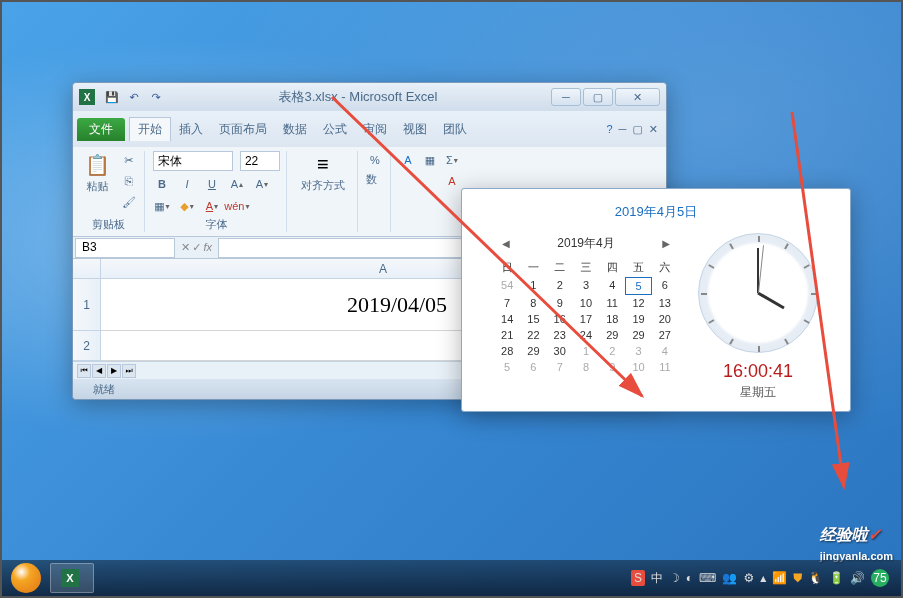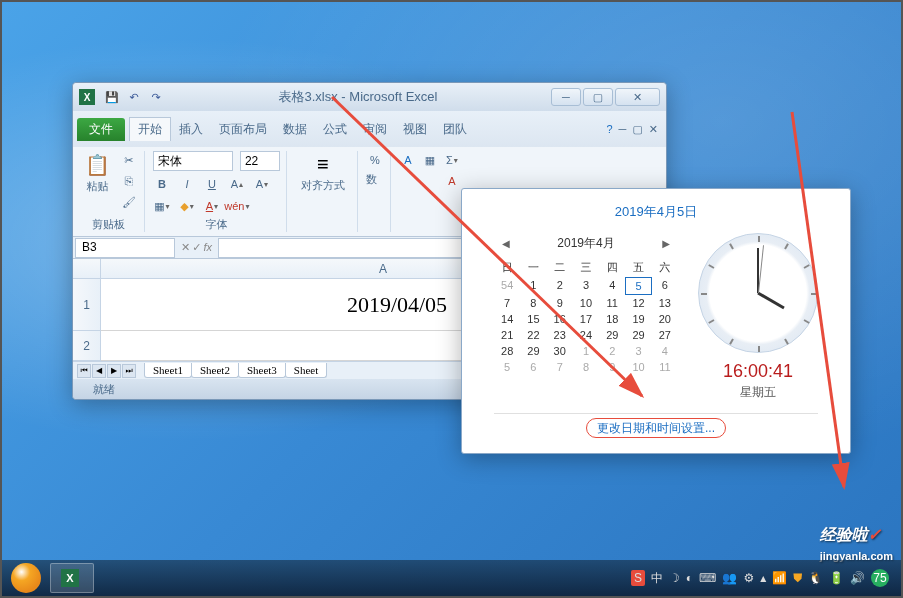--- a/index.html
+++ b/index.html
@@ -247,26 +247,20 @@
     <div class="row row2">
       <div class="rowh">2</div>
       <div class="cell"></div>
     </div>
     <div class="scrollbar-h">
       <div class="sheet-nav">
         <div class="sheet-nav-btn">⏮</div>
         <div class="sheet-nav-btn">◀</div>
         <div class="sheet-nav-btn">▶</div>
         <div class="sheet-nav-btn">⏭</div>
-      </div>
-      <div class="sheet-tabs">
-        <div class="sheet-tab">Sheet1</div>
-        <div class="sheet-tab">Sheet2</div>
-        <div class="sheet-tab">Sheet3</div>
-        <div class="sheet-tab">Sheet</div>
       </div>
     </div>
   </div>
 
   <div class="status-bar">
     <span>就绪</span>
     <div class="view-btns">
       <div class="view-btn">▦</div>
       <div class="view-btn">▥</div>
       <div class="view-btn">▤</div>
@@ -352,23 +346,20 @@
             <div class="clock-tick" style="transform: rotate(210deg);"></div>
             <div class="clock-tick" style="transform: rotate(240deg);"></div>
             <div class="clock-tick" style="transform: rotate(270deg);"></div>
             <div class="clock-tick" style="transform: rotate(300deg);"></div>
             <div class="clock-tick" style="transform: rotate(330deg);"></div>
           </div>
         <div class="digital-time">16:00:41</div>
         <div class="weekday">星期五</div>
       </div>
     </div>
-    <div class="clock-link">
-      <a href="#">更改日期和时间设置...</a>
-    </div>
   </div>
 </div>
 
 <svg class="arrow-svg" width="903" height="598">
   <defs>
     <marker id="ah" markerWidth="10" markerHeight="10" refX="8" refY="3" orient="auto">
       <path d="M0,0 L9,3 L0,6 Z" fill="#e74c3c"></path>
     </marker>
   </defs>
   <line x1="330" y1="95" x2="640" y2="394" stroke="#e74c3c" stroke-width="3" marker-end="url(#ah)"></line>

